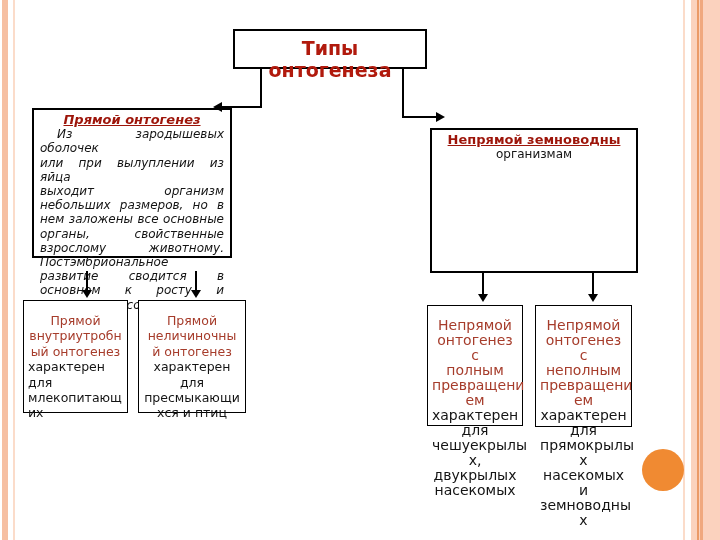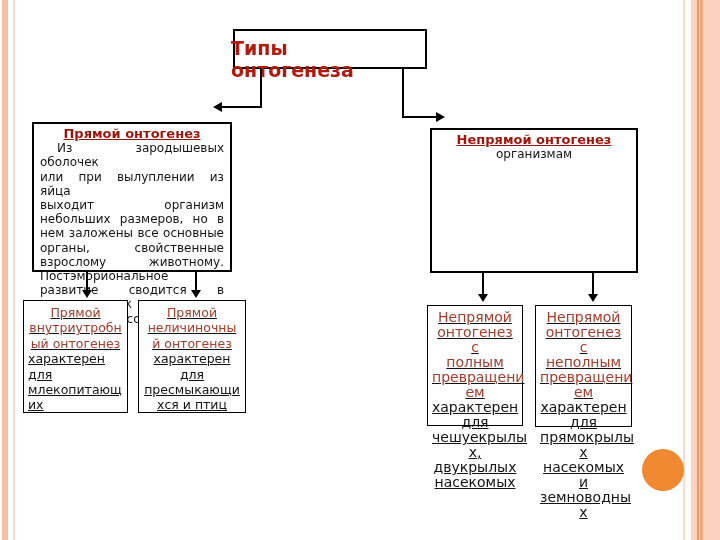--- a/index.html
+++ b/index.html
@@ -30,45 +30,45 @@
   .ah-right { border-top: 5px solid transparent; border-bottom: 5px solid transparent; border-left: 9px solid var(--line_black); }
   .ah-down  { border-left: 5px solid transparent; border-right: 5px solid transparent; border-top: 8px solid var(--line_black); }
 
   .titlebox {
     position: absolute; left: 233px; top: 29px; width: 194px; height: 40px;
     background: #ffffff; border: 2px solid var(--line_black); z-index: 2;
     overflow: visible;
   }
   .titletext {
     position: absolute; left: -4px; right: -4px; top: 6px;
-    white-space: pre-line; text-align: left;
+    white-space: pre-line; text-align: center;
     font-size: 19px; font-weight: bold; line-height: 22px;
     color: var(--title_red);
   }
 
   .box {
     position: absolute; background: #ffffff;
     border: 2px solid var(--line_black);
     overflow: visible; z-index: 1;
   }
   .main-box { padding: 3px 6px 0 6px; font-size: 12px; line-height: 14.2px; }
-  .direct-box   { left: 32px;  top: 122px; width: 200px; height: 150px; }
+  .direct-box   { left: 32px;  top: 108px; width: 200px; height: 150px; font-style: italic; }
   .indirect-box { left: 430px; top: 128px; width: 208px; height: 145px; }
   .box-heading {
     text-align: center; font-weight: bold; text-decoration: underline;
     font-size: 13px; line-height: 14.2px; color: var(--heading_red);
     white-space: nowrap;
   }
   .box-body {
     white-space: pre-line; text-align: justify; text-align-last: justify;
     text-indent: 17px; color: var(--text_black);
   }
   .box-body-end { text-align: center; color: var(--text_black); }
 
-  .leaf { border-width: 1.5px; padding: 4px 4px 0 4px; text-align: center; text-decoration: underline; }
+  .leaf { border-width: 1.5px; padding: 12px 4px 0 4px; text-align: center; }
   .leaf-ab { font-size: 12.5px; line-height: 15.4px; }
   .leaf-cd { font-size: 14px;   line-height: 15px; }
   .leaf-a { left: 23px;  top: 300px; width: 105px; height: 113px; }
   .leaf-b { left: 138px; top: 300px; width: 108px; height: 113px; }
   .leaf-c { left: 427px; top: 305px; width: 96px;  height: 121px; }
   .leaf-d { left: 535px; top: 305px; width: 97px;  height: 122px; }
   .leaf-title { white-space: pre-line; color: var(--leaf_red); }
   .leaf-body  { white-space: pre-line; color: var(--text_black); }
   .leaf-body.left, .leaf-a .leaf-body { text-align: left; }
 </style>
@@ -107,21 +107,21 @@
 нем заложены все основные
 органы, свойственные
 взрослому животному.
 Постэмбриональное
 развитие сводится в
 основном к росту и</div>
     <div class="box-body-end">половому созреванию</div>
   </div>
 
   <div class="box main-box indirect-box">
-    <div class="box-heading">Непрямой онтогенез</div>
+    <div class="box-heading">Непрямой земноводны</div>
     <div class="box-body-end">организмам</div>
   </div>
 
   <div class="ln" style="left:86px;top:271px;width:2px;height:21px"></div>
   <div class="ah ah-down" style="left:82px;top:290px"></div>
   <div class="ln" style="left:195px;top:271px;width:2px;height:21px"></div>
   <div class="ah ah-down" style="left:191px;top:290px"></div>
 
   <div class="ln" style="left:482px;top:273px;width:2px;height:23px"></div>
   <div class="ah ah-down" style="left:478px;top:294px"></div>

